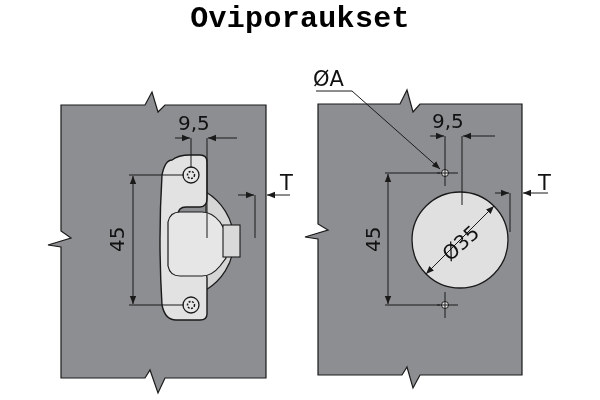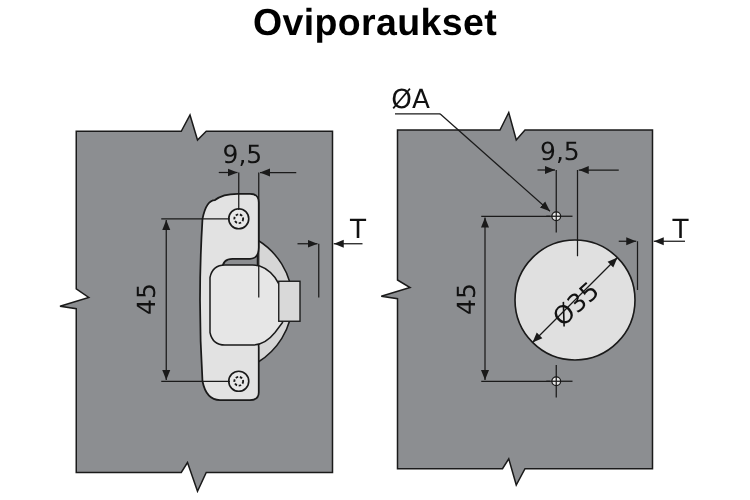--- a/index.html
+++ b/index.html
@@ -1,19 +1,19 @@
 <!DOCTYPE html>
 <html><head>
   <meta charset="utf-8">
   <style>
     html, body { margin: 0; padding: 0; background: #ffffff; }
     body { width: 600px; height: 400px; position: relative; overflow: hidden; }
     .title {
       position: absolute; left: 0; top: 2px; width: 600px; text-align: center;
-      font-family: Liberation Sans, sans-serif; font-weight: bold; font-size: 30px;
+      font-family: Liberation Mono, monospace; font-weight: bold; font-size: 30px;
       color: #000; letter-spacing: 0.3px;
     }
     svg { position: absolute; left: 0; top: 0; }
     .dimtext { font-family: "DejaVu Sans", sans-serif; font-size: 20px; fill: #111; }
     .label { font-family: "DejaVu Sans", sans-serif; font-size: 21px; fill: #111; }
   </style>
 </head>
 <body>
 
 <div class="title">Oviporaukset</div>

